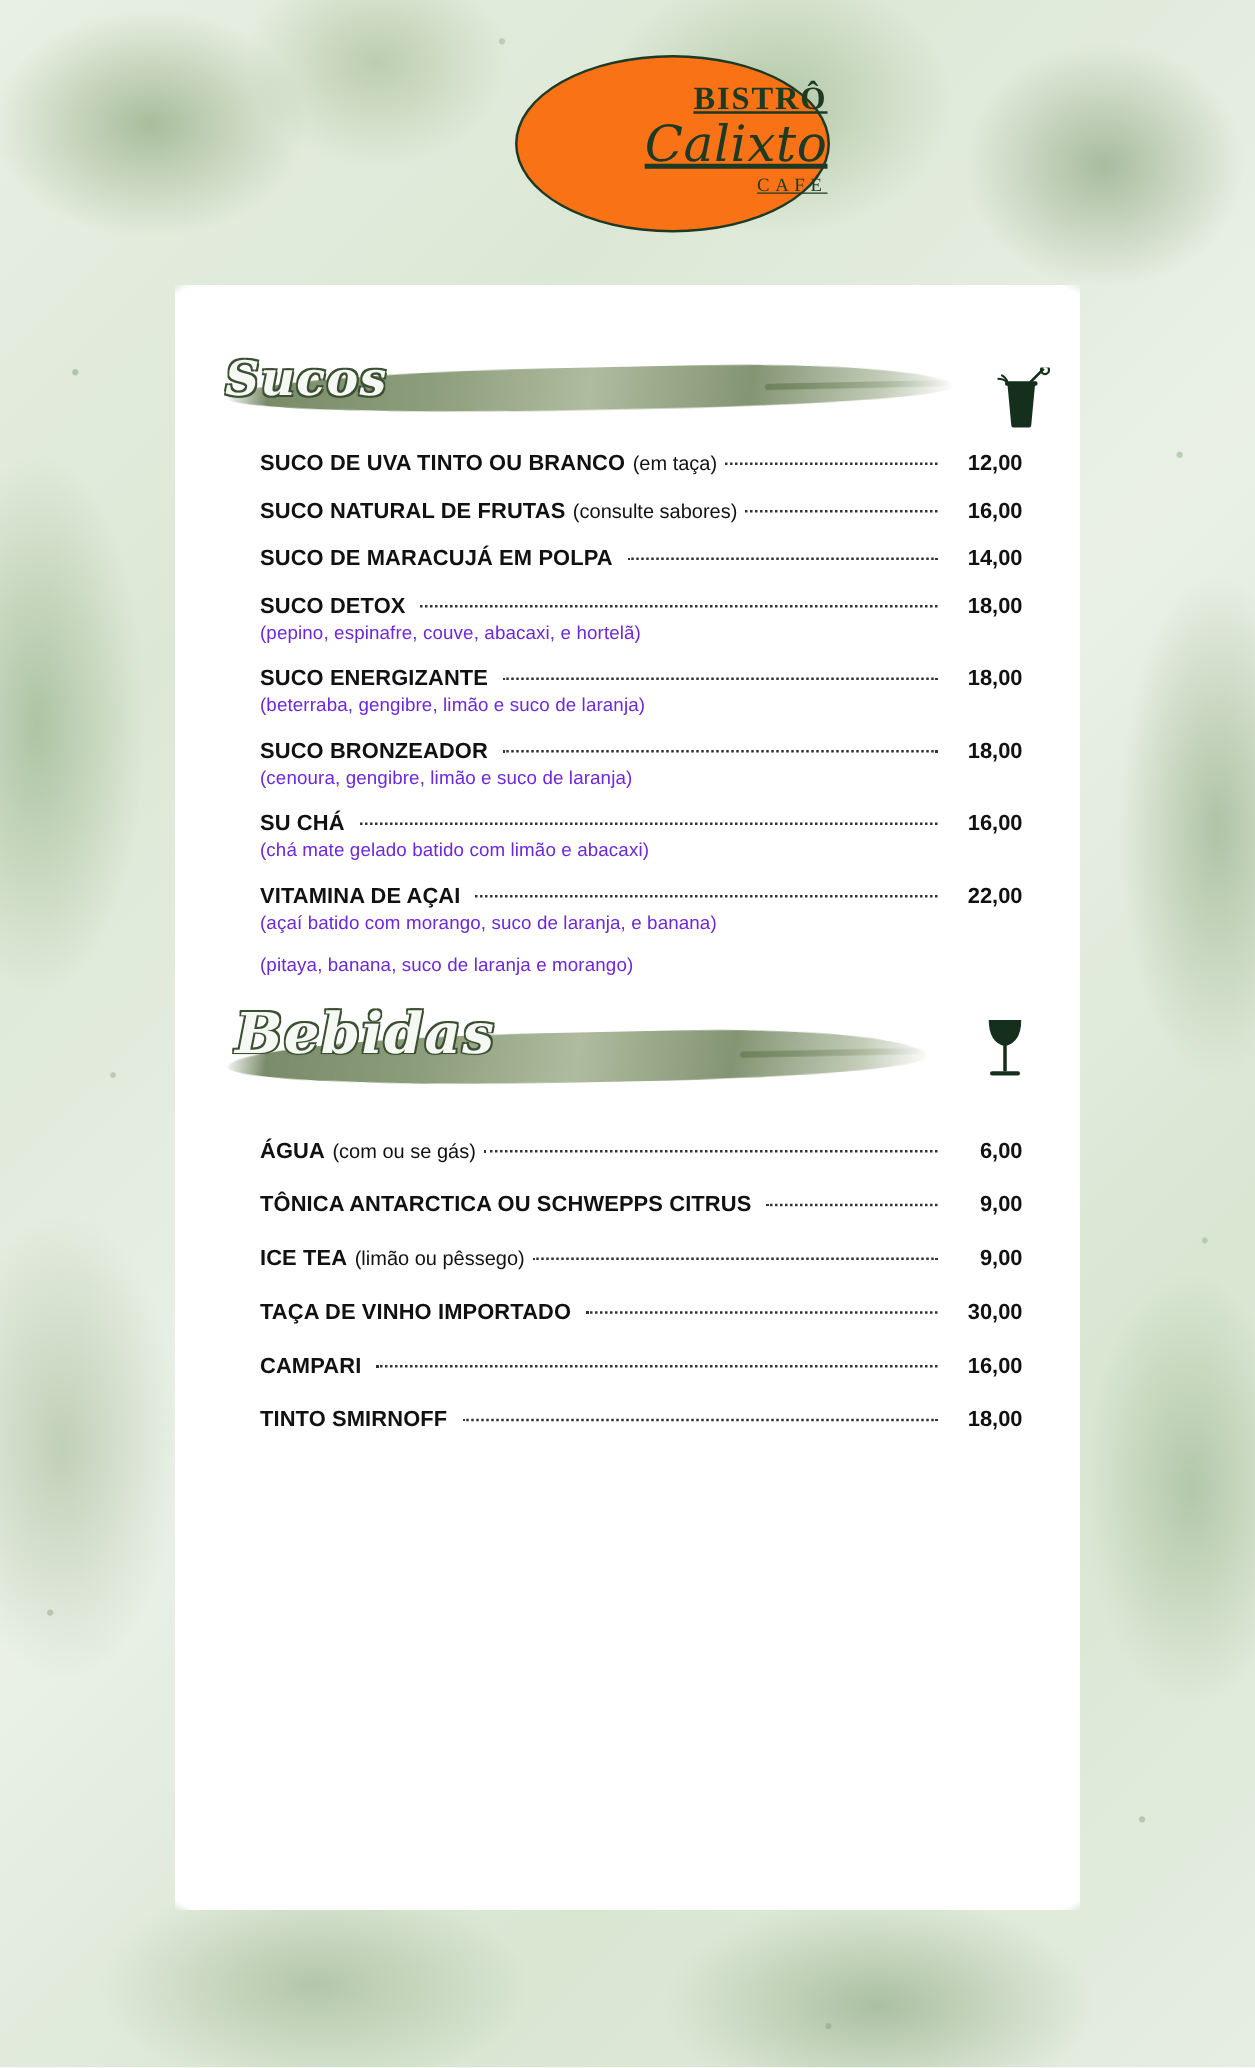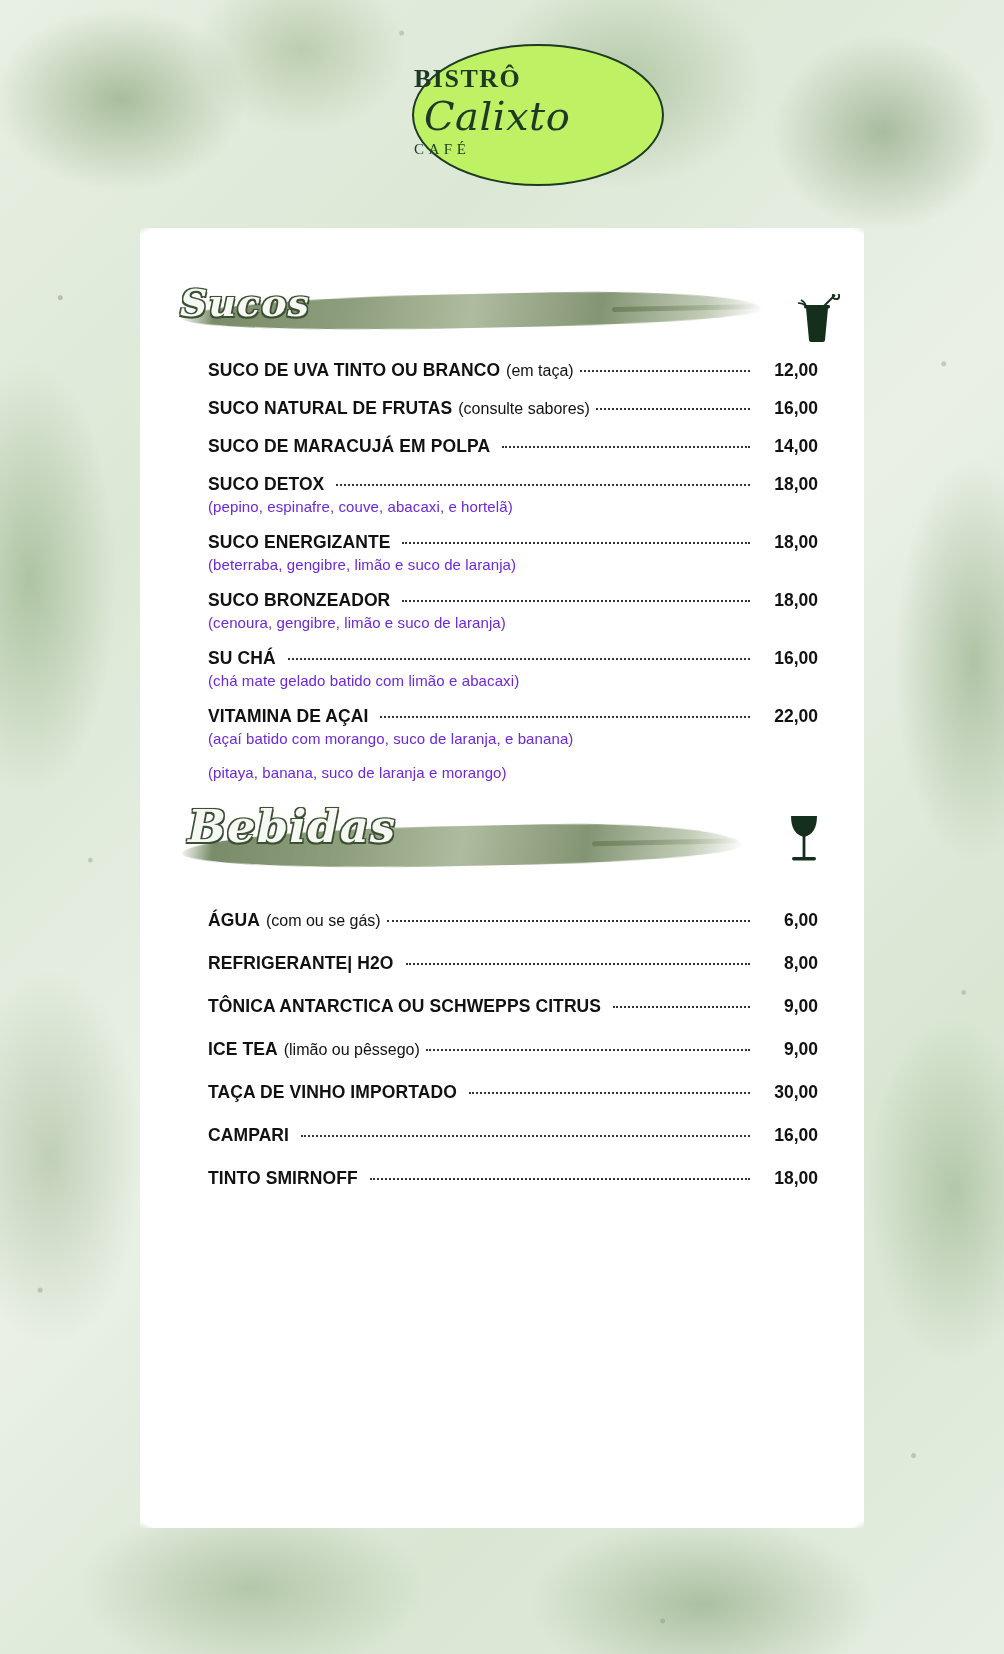--- a/index.html
+++ b/index.html
@@ -107,24 +107,25 @@
 
   
   .logo {
     position: absolute;
     left: 412px;
     top: 44px;
     width: 248px;
     height: 138px;
     border: 2.5px solid #1e3a24;
     border-radius: 50%;
-    background: #bef264;
-    text-align: left;
+    background: #f97316;
+    text-align: right;
     color: #1e3a24;
     z-index: 5;
+    text-decoration: underline;
   }
   .logo-top {
     font-family: "Liberation Serif", serif;
     font-weight: bold;
     font-size: 26px;
     letter-spacing: 1.5px;
     margin-top: 20px;
     line-height: 1;
   }
   .logo-script {
@@ -393,28 +394,20 @@
     <div class="item">
       <div class="item-line">
         <span class="item-name">ÁGUA</span>
         <span class="item-qual">(com ou se gás)</span>
         <span class="dots"></span>
         <span class="item-price">6,00</span>
       </div>
     </div>
     <div class="item">
       <div class="item-line">
-        <span class="item-name">REFRIGERANTE| H2O</span>
-        <span class="item-qual"></span>
-        <span class="dots"></span>
-        <span class="item-price">8,00</span>
-      </div>
-    </div>
-    <div class="item">
-      <div class="item-line">
         <span class="item-name">TÔNICA ANTARCTICA OU SCHWEPPS CITRUS</span>
         <span class="item-qual"></span>
         <span class="dots"></span>
         <span class="item-price">9,00</span>
       </div>
     </div>
     <div class="item">
       <div class="item-line">
         <span class="item-name">ICE TEA</span>
         <span class="item-qual">(limão ou pêssego)</span>

